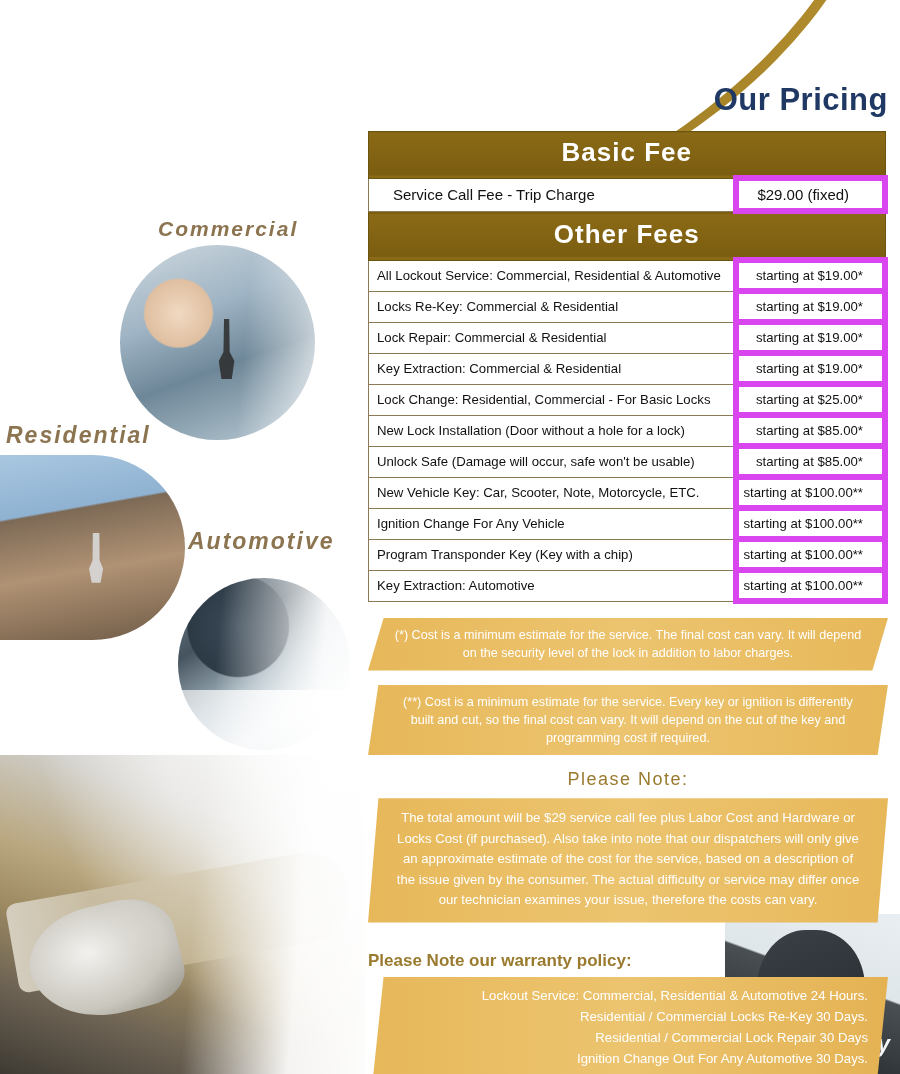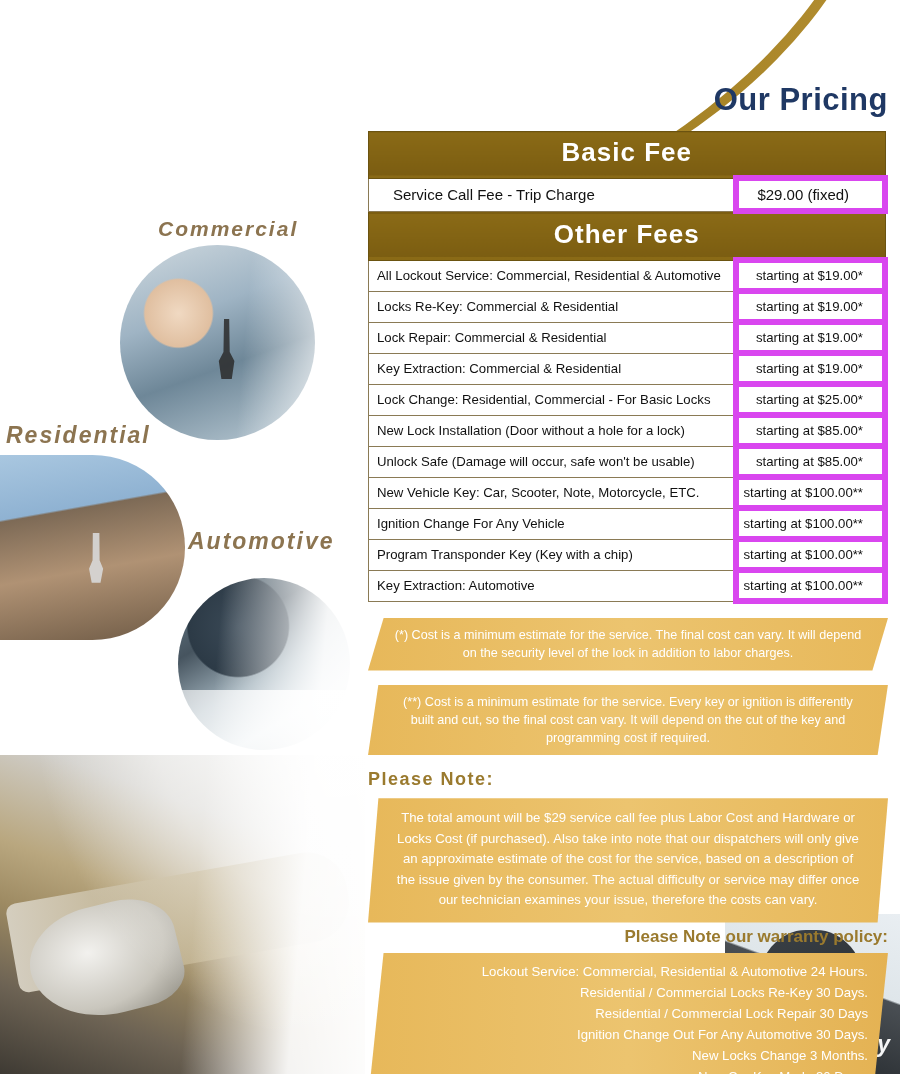--- a/index.html
+++ b/index.html
@@ -194,38 +194,39 @@
     font-size: 12.6px;
     line-height: 1.45;
     text-align: center;
     padding: 8px 22px;
     clip-path: polygon(3% 0, 100% 0, 97% 100%, 0% 100%);
   }
   .note-box.wide { clip-path: polygon(2% 0, 100% 0, 98% 100%, 0% 100%); }
 
   .please-note {
     margin-top: 14px;
+    text-align: center;
     font-size: 18px;
-    font-weight: bold;
+    font-weight: normal;
     letter-spacing: 1.5px;
     color: #9a7a2e;
   }
   .big-note {
     margin-top: 8px;
     background: linear-gradient(90deg,#e7b85a 0%, #ecc46f 50%, #e7b85a 100%);
     color: #fff;
     font-size: 13.2px;
     line-height: 1.55;
     text-align: center;
     padding: 10px 26px 12px;
     clip-path: polygon(2% 0, 100% 0, 98% 100%, 0% 100%);
   }
   .warranty-title {
-    margin-top: 4px;
-    text-align: right;
+    margin-top: 28px;
+    text-align: left;
     font-size: 17px;
     font-weight: bold;
     color: #9a7a2e;
   }
   .warranty-box {
     margin-top: 6px;
     background: linear-gradient(90deg,#e7b85a 0%, #ecc46f 50%, #e4b253 100%);
     color: #fff;
     font-size: 13.2px;
     line-height: 1.6;

